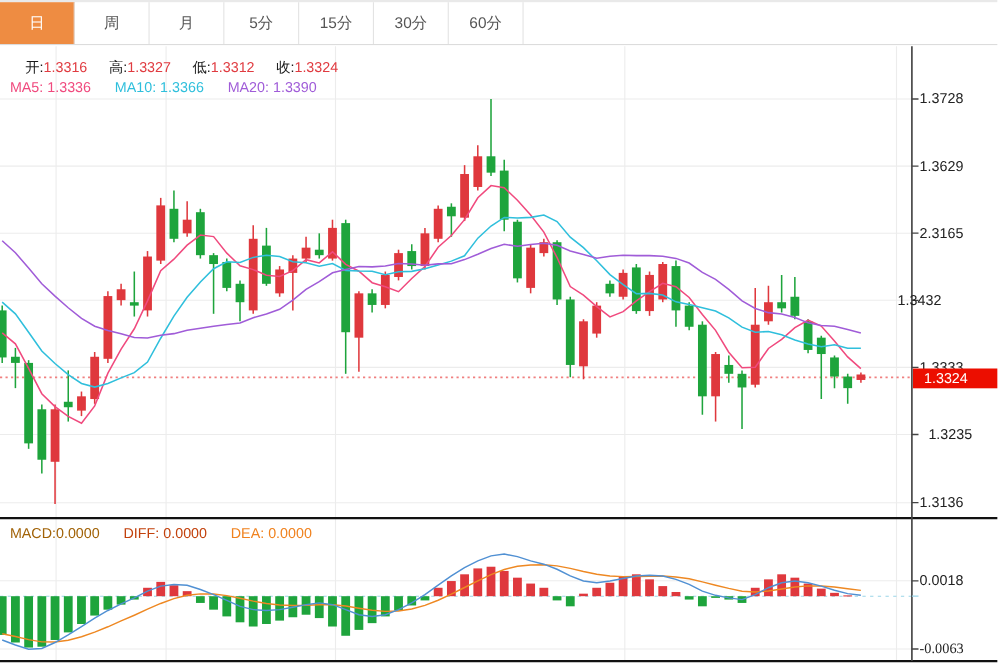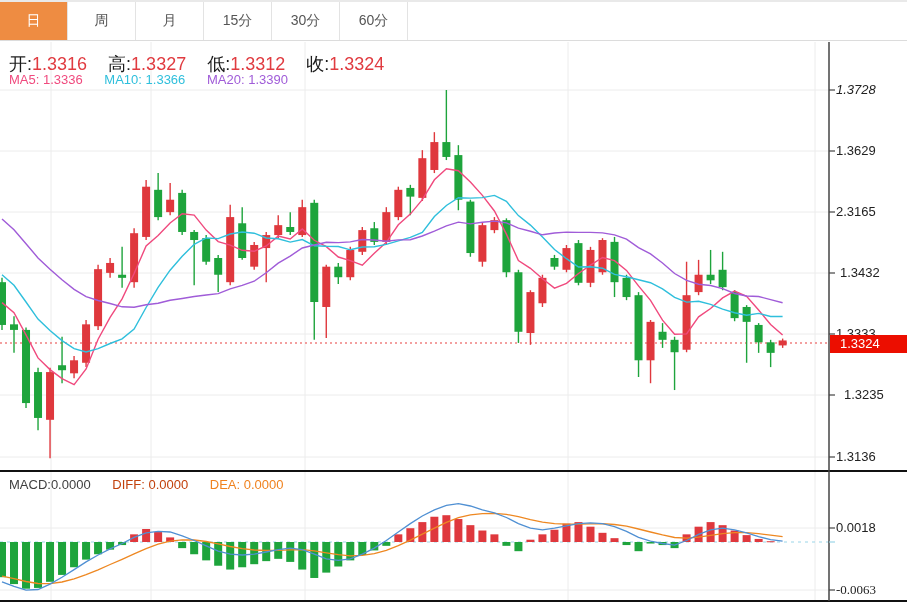--- a/index.html
+++ b/index.html
@@ -3,29 +3,29 @@
 <meta charset="utf-8">
 <style>
   html,body{margin:0;padding:0;background:#fff;font-family:"Liberation Sans",sans-serif;}
   #app{position:relative;width:907px;height:604px;background:#fff;overflow:hidden;}
   #chart-svg{position:absolute;left:0;top:0;z-index:1;}
   .tabbar{position:absolute;left:0;top:0;width:907px;height:41px;box-sizing:border-box;
           border-top:2px solid #e9e9e9;border-bottom:1px solid #dcdcdc;display:flex;background:#fff;z-index:4;}
   .tab{width:68px;height:100%;box-sizing:border-box;display:flex;align-items:center;justify-content:center;
        font-size:14px;color:#555;border-right:1px solid #e3e3e3;cursor:pointer;}
   .tab.active{background:#ee8c42;color:#fff;}
-  .row1{position:absolute;left:9px;top:52px;font-size:18px;color:#1a1a1a;z-index:3;white-space:nowrap;}
+  .row1{position:absolute;left:23px;top:52px;font-size:13px;color:#1a1a1a;z-index:3;white-space:nowrap;}
   .row1 .seg{margin-right:16px;}
   .row1 .v{color:#e03b40;}
   .row2{position:absolute;left:9px;top:72px;font-size:13px;z-index:3;white-space:nowrap;}
   .row2 .seg{margin-right:18px;}
   .ma5{color:#f04a7e;}.ma10{color:#2fbfdc;}.ma20{color:#a05cd8;}
   .macdrow{position:absolute;left:9px;top:477px;font-size:13px;z-index:3;white-space:nowrap;}
   .macdrow .seg{margin-right:18px;}
-  .mc{color:#404040;}.df{color:#c2410c;}.de{color:#f0821e;}
+  .mc{color:#a16207;}.df{color:#c2410c;}.de{color:#f0821e;}
   .axis-label{position:absolute;font-size:13px;color:#222;z-index:2;white-space:nowrap;}
   .tag{position:absolute;left:830px;top:335px;width:77px;height:18px;background:#ec0e00;color:#fff;
        font-size:13px;line-height:18px;padding-left:10px;box-sizing:border-box;z-index:6;}
 </style>
 </head>
 <body>
 
 <div id="app">
 
   <svg id="chart-svg" width="907" height="604">
@@ -259,20 +259,21 @@
       <line x1="829" y1="457" x2="835" y2="457" stroke="#444444" stroke-width="1.2"></line>
       <line x1="829" y1="528" x2="835" y2="528" stroke="#444444" stroke-width="1.2"></line>
       <line x1="829" y1="590" x2="835" y2="590" stroke="#444444" stroke-width="1.2"></line>
       <line x1="829" y1="542" x2="835" y2="542" stroke="#9ad5e8" stroke-width="1.2"></line>
     </svg>
 
   <div class="tabbar">
       <div class="tab active">日</div>
       <div class="tab">周</div>
       <div class="tab">月</div>
+      <div class="tab">5分</div>
       <div class="tab">15分</div>
       <div class="tab">30分</div>
       <div class="tab">60分</div>
     </div>
 
   <div class="row1">
     <span class="seg"><span>开:</span><span class="v">1.3316</span></span>
     <span class="seg"><span>高:</span><span class="v">1.3327</span></span>
     <span class="seg"><span>低:</span><span class="v">1.3312</span></span>
     <span class="seg"><span>收:</span><span class="v">1.3324</span></span>
@@ -284,24 +285,24 @@
     <span class="seg ma20"><span>MA20:</span> <span>1.3390</span></span>
   </div>
 
   <div class="macdrow">
     <span class="seg mc"><span>MACD:</span><span>0.0000</span></span>
     <span class="seg df"><span>DIFF:</span> <span>0.0000</span></span>
     <span class="seg de"><span>DEA:</span> <span>0.0000</span></span>
   </div>
 
   <div id="axis-labels">
-      <span class="axis-label" style="left: 836px; top: 82px; font-style: italic;">1.3728</span>
+      <span class="axis-label" style="left: 836px; top: 82px;">1.3728</span>
       <span class="axis-label" style="left: 836px; top: 143px;">1.3629</span>
       <span class="axis-label" style="left: 836px; top: 204px;">2.3165</span>
-      <span class="axis-label" style="left: 840px; top: 265px;">1.3432</span>
+      <span class="axis-label" style="left: 816px; top: 265px;">1.3432</span>
       <span class="axis-label" style="left: 836px; top: 326px;">1.3333</span>
       <span class="axis-label" style="left: 844px; top: 387px;">1.3235</span>
       <span class="axis-label" style="left: 836px; top: 449px;">1.3136</span>
       <span class="axis-label" style="left: 836px; top: 520px;">0.0018</span>
       <span class="axis-label" style="left: 836px; top: 582px; font-family: Liberation Serif, serif;">-0.0063</span>
     </div>
 
   <div class="tag">1.3324</div>
 
 </div>

